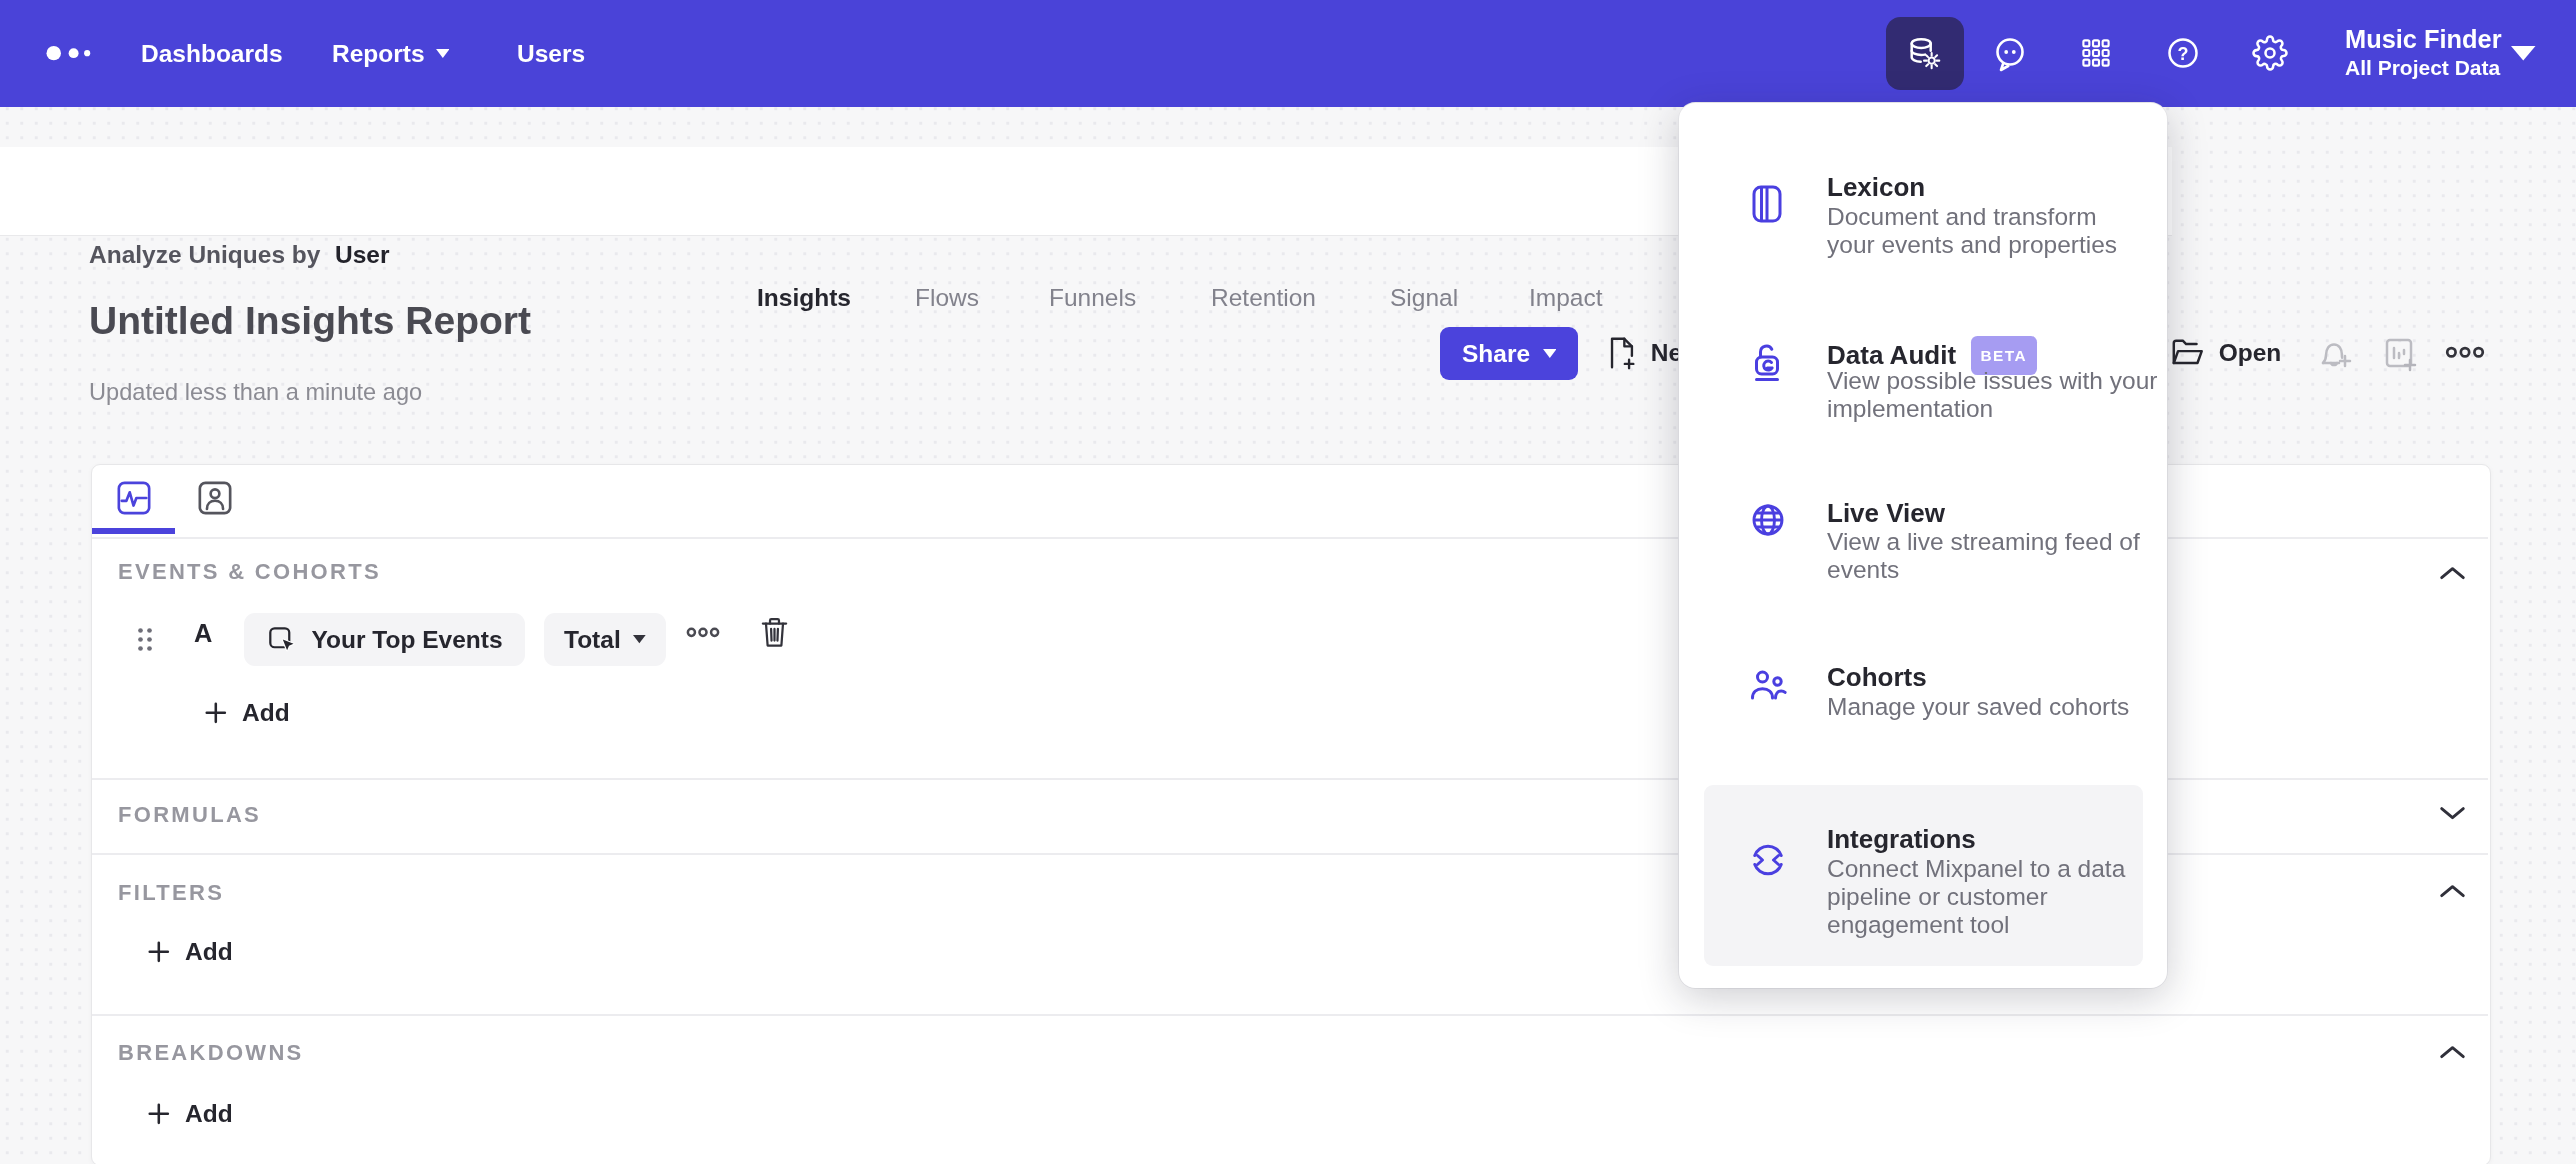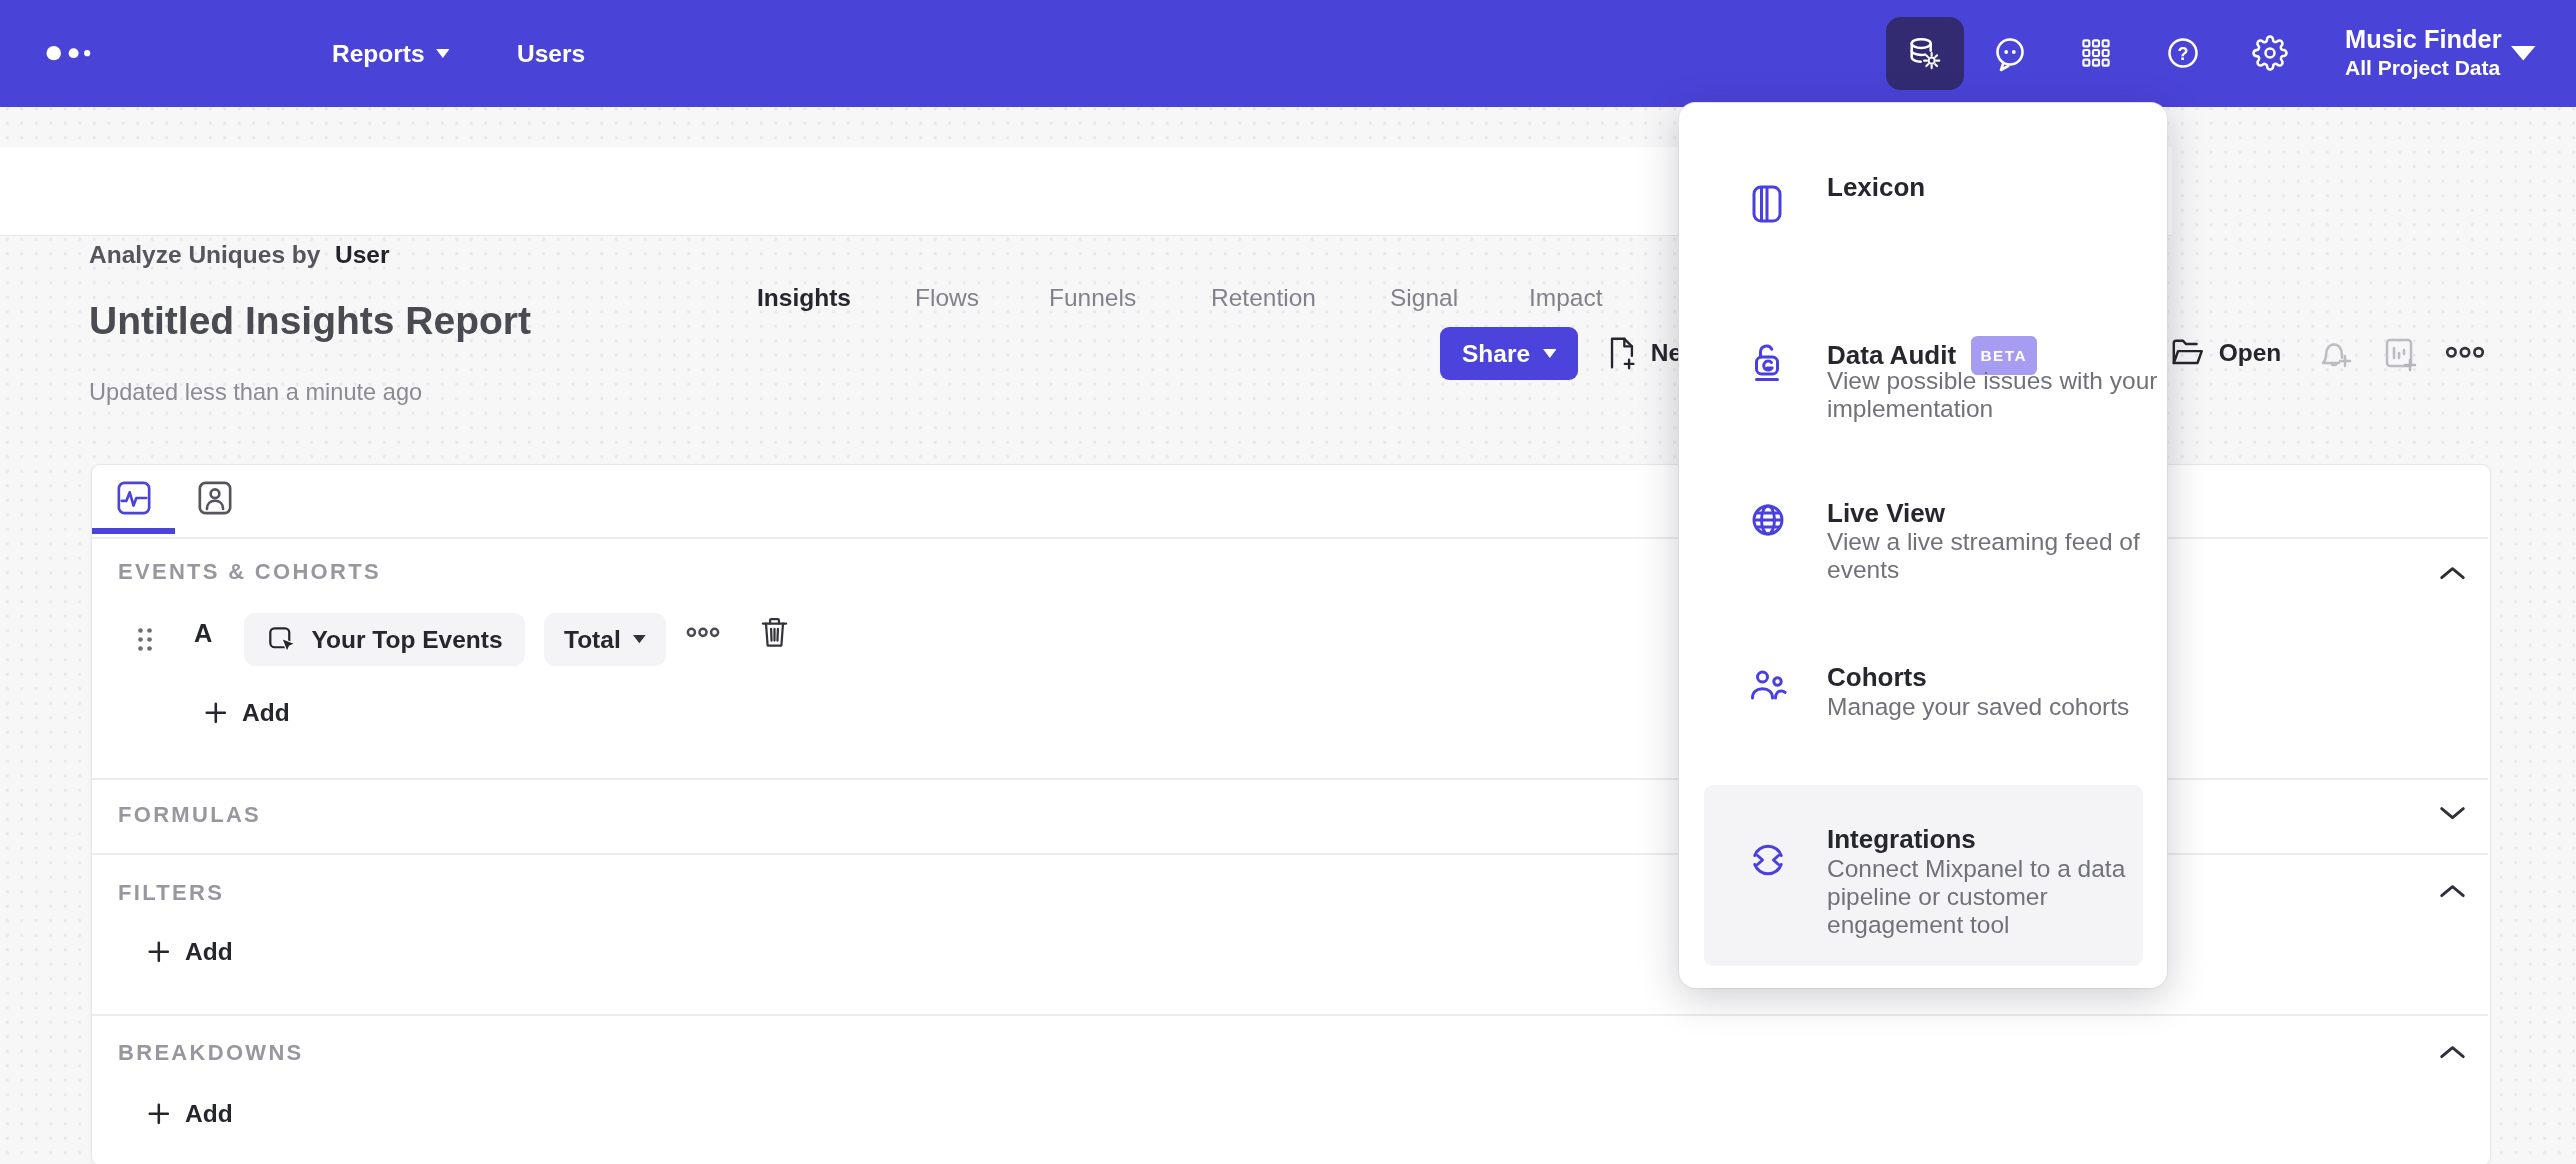--- a/index.html
+++ b/index.html
@@ -76,20 +76,23 @@
 <div id="root">
 
   <div id="nav" class="abs">
 
     <svg class="abs" style="left:42px;top:45px;" width="56" height="16.3" viewBox="0 0 62 18">
       <circle cx="13" cy="9" r="8" fill="#fff"></circle>
       <circle cx="35" cy="9" r="5.5" fill="#fff"></circle>
       <circle cx="50" cy="9" r="3.4" fill="#fff"></circle>
     </svg>
 
+    <div class="abs nav-link" style="left:141px;">
+      <span>Dashboards</span>
+    </div>
     <div class="abs nav-link" style="left:332px;">
       <span>Reports</span>
       <svg width="13.6" height="9" viewBox="0 0 15 10">
         <path d="M0 0 h15 l-7.5 10 z" fill="#fff"></path>
       </svg>
     </div>
     <div class="abs nav-link" style="left:517px;">
       <span>Users</span>
     </div>
 
@@ -351,20 +354,21 @@
     <div class="abs menu-item-hit" style="top:54px;"></div>
     <svg class="abs menu-icon" style="top:80px;" width="40" height="42" viewBox="0 0 40 42">
       <g fill="none" stroke="#4A3FE0" stroke-width="3" stroke-linecap="round">
         <rect x="6" y="4" width="26" height="34" rx="7"></rect>
         <path d="M13.5 5 v32 M19 5 v32"></path>
       </g>
     </svg>
     <div class="abs menu-title" style="top:69px;">
       <span>Lexicon</span>
     </div>
+    <div class="abs menu-desc" style="top:100px;width:313px;">Document and transform your events and properties</div>
 
     <div class="abs menu-item-hit" style="top:218px;"></div>
     <svg class="abs menu-icon" style="top:238px;" width="40" height="42" viewBox="0 0 40 42">
       <g fill="none" stroke="#4A3FE0" stroke-width="3" stroke-linecap="round" stroke-linejoin="round">
         <path d="M12.5 16 v-5 a6 6 0 0 1 11.3 -2.8"></path>
         <rect x="8.5" y="16" width="21" height="17" rx="5"></rect>
         <path d="M23.5 21.5 a4.5 4.5 0 1 0 .6 5.4 h-4.8"></path>
         <path d="M8.5 38.5 h21"></path>
       </g>
     </svg>

